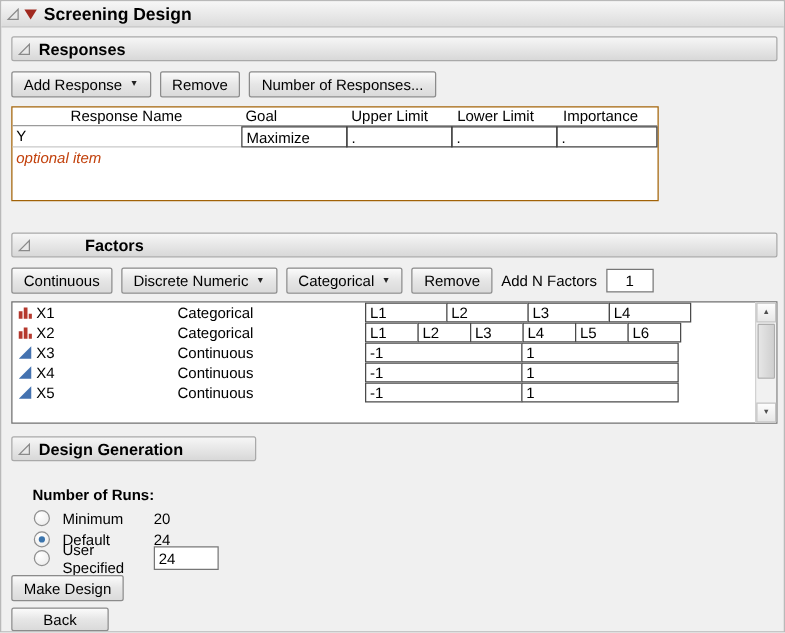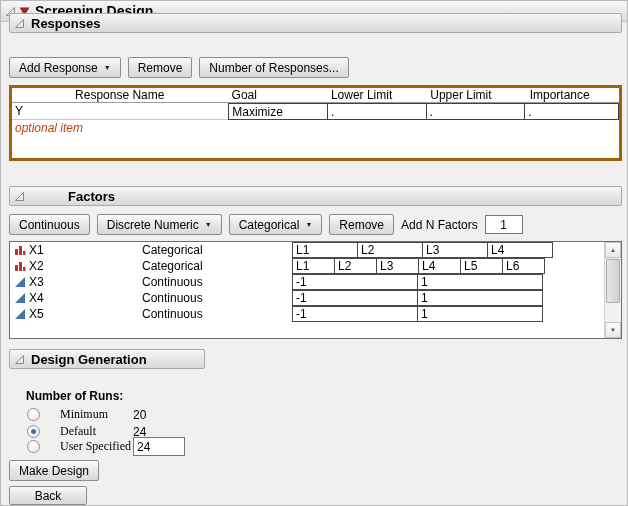--- a/index.html
+++ b/index.html
@@ -18,21 +18,21 @@
   .outline-top .title-lg { font-weight:bold; font-size:14px; margin-left:5px; }
 
   .section-header {
     position:absolute; height:20px;
     background:linear-gradient(#f6f6f6,#d8d8d8);
     border:1px solid #a9a9a9; border-radius:2px;
     display:flex; align-items:center; padding-left:4px;
     font-weight:bold; font-size:13px;
   }
   .section-header .title { margin-left:6px; }
-  .hdr-responses { left:8px; top:12px; width:613px; }
+  .hdr-responses { left:8px; top:28px; width:613px; }
   .hdr-factors   { left:8px; top:185px; width:613px;gap:37px; }
   .hdr-designgen { left:8px; top:348px; width:196px; }
 
   .disc { display:inline-flex; width:11px; height:11px; }
   .redtri { display:inline-flex; margin-left:3px; }
 
   
   .btn {
     height:21px; font-family:"Liberation Sans",sans-serif; font-size:12px;
     background:linear-gradient(#fbfbfb,#e6e6e6 50%,#dadada);
@@ -46,22 +46,22 @@
 
   .num-input {
     height:19px; border:1px solid #767676; font-family:"Liberation Sans",sans-serif;
     font-size:12px; padding:0 3px; background:#fff;
   }
   .inp-nfactors { width:38px; text-align:center; }
   .inp-userspec { width:52px; }
 
   
   .resp-table {
-    position:absolute; left:8px; top:84px; width:613px; height:76px;
-    background:#fff; border:3px solid #a16207;
+    position:absolute; left:8px; top:84px; width:518px; height:76px;
+    background:#fff; border:1px solid #a16207;
   }
   .t-headrow { display:flex; height:15px; border-bottom:1px solid #9b9b9b; align-items:center; }
   .rh-name { width:217px; text-align:center; }
   .rh-c { width:100px; padding-left:4px; }
   .rh-last { width:94px; padding-left:4px; }
   .resp-datarow { display:flex; height:17px; align-items:stretch; }
   .rc-name { width:217px; padding:1px 0 0 3px; border-bottom:1px solid #c9c9c9; }
   .ecell { width:100px; border:1px solid #404040; padding:1px 0 0 3px; }
   .ecell + .ecell { margin-left:-1px; }
   .ecell-last { width:95px; }
@@ -98,21 +98,21 @@
   .sb-thumb { position:absolute; top:17px; left:1px; right:1px; height:44px;
     background:linear-gradient(90deg,#e6e6e6,#cfcfcf); border:1px solid #adadad; border-radius:1px; }
 
   
   .runs-label { position:absolute; left:25px; top:388px; font-weight:bold; }
   .radio-row { position:absolute; left:26px; display:flex; align-items:center; height:15px; }
   .rr-1 { top:406px; } .rr-2 { top:423px; } .rr-3 { top:438px; }
   .radio { width:13px; height:13px; border:1px solid #8f8f8f; border-radius:50%;
     background:radial-gradient(circle at 35% 30%, #ffffff, #e9e9e9); position:relative; flex:none; }
   .radio.sel::after { content:""; position:absolute; left:3px; top:3px; width:5px; height:5px; border-radius:50%; background:#3a74ad; }
-  .radio-lbl { margin-left:20px; width:73px;font-family:Liberation Serif, serif; }
+  .radio-lbl { margin-left:10px; width:73px; }
   .runs-val { }
 
   .btn-makedesign { position:absolute; left:8px; top:459px; }
   .btn-back { position:absolute; left:8px; top:485px; width:78px; height:19px; justify-content:center; }
 </style>
 </head>
 <body>
 
 <div class="app">
 
@@ -145,22 +145,22 @@
       <span class="dd-arrow">▼</span>
     </button>
     <button class="btn">Remove</button>
     <button class="btn">Number of Responses...</button>
   </div>
 
   <div class="resp-table">
     <div class="t-headrow">
       <div class="rh-name">Response Name</div>
       <div class="rh-c">Goal</div>
+      <div class="rh-c">Upper Limit</div>
       <div class="rh-c">Lower Limit</div>
-      <div class="rh-c">Upper Limit</div>
       <div class="rh-last">Importance</div>
     </div>
     <div class="resp-datarow">
       <div class="rc-name">Y</div>
       <div class="ecell">Maximize</div>
       <div class="ecell">.</div>
       <div class="ecell">.</div>
       <div class="ecell ecell-last">.</div>
     </div>
     <div class="opt-item" style="color:#c2410c;">optional item</div>

